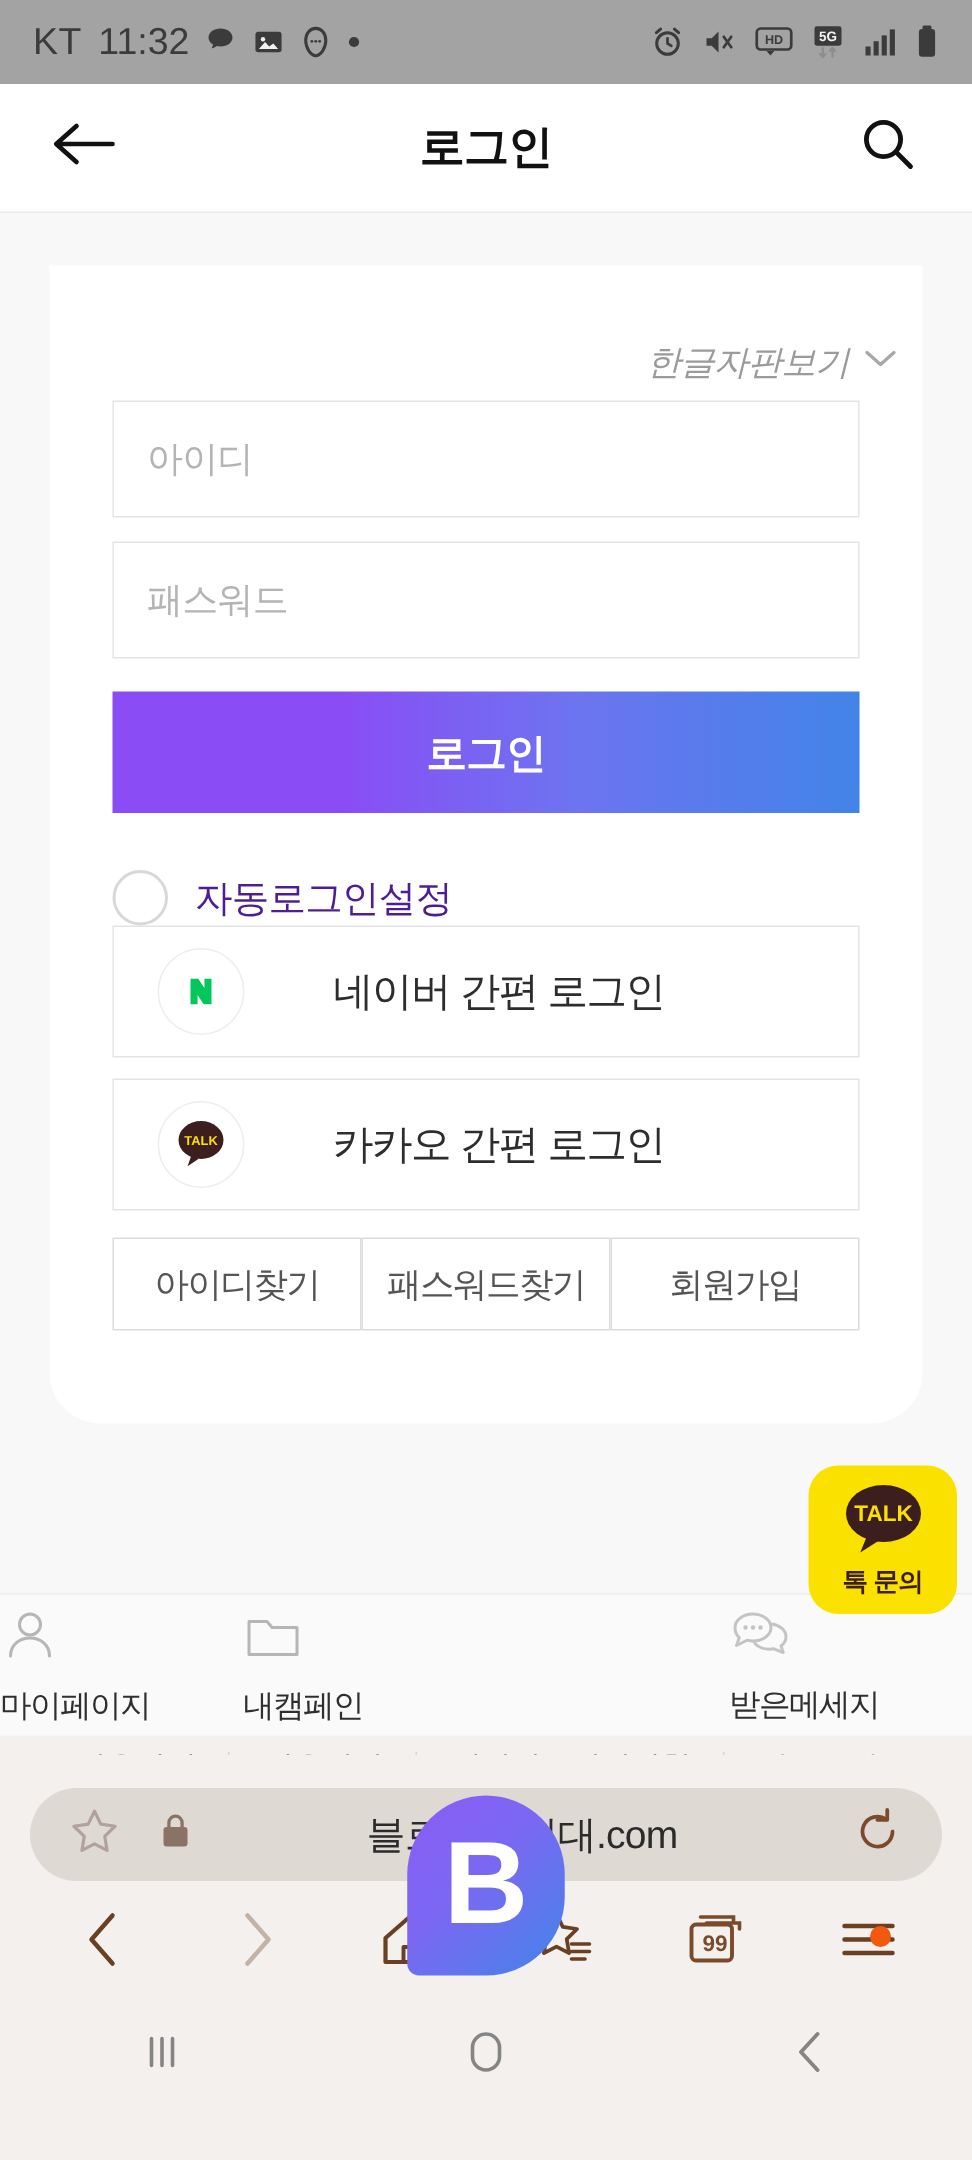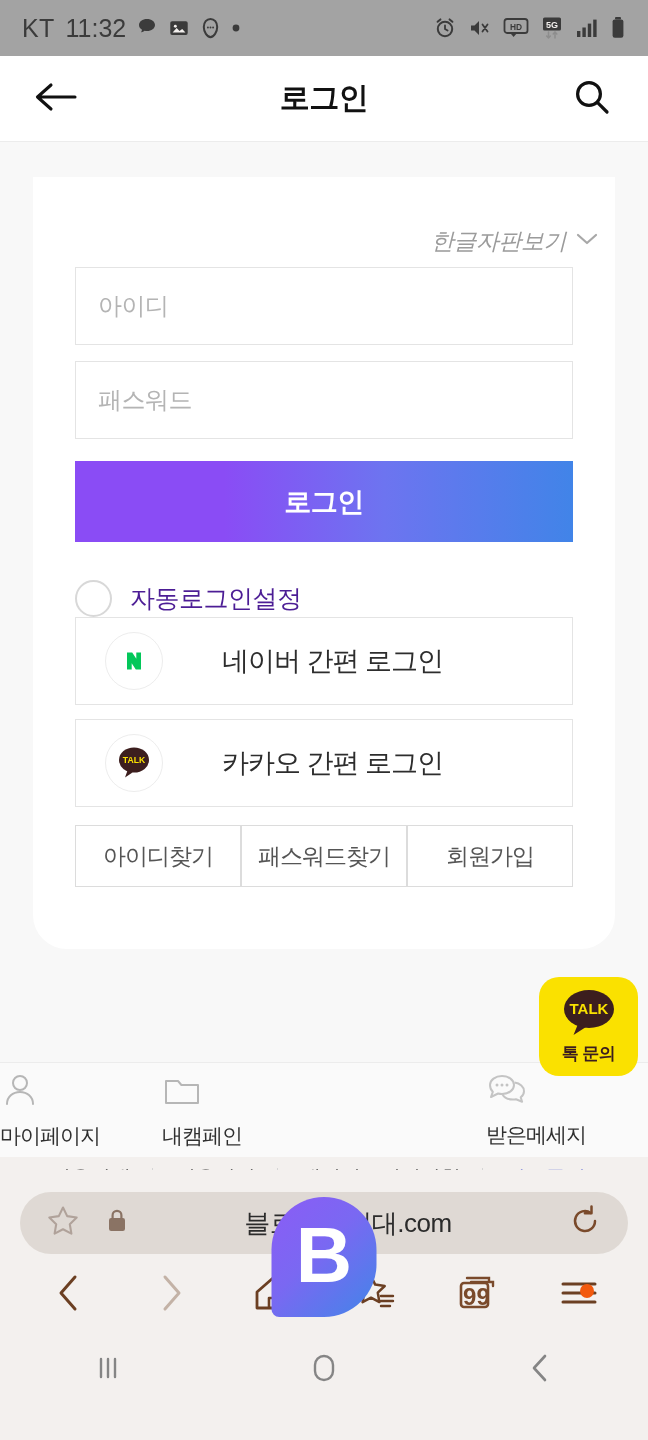--- a/index.html
+++ b/index.html
@@ -138,21 +138,21 @@
   
   .browser{ position:absolute; left:0; bottom:0; width:100%; height:270px; background:#f3f0ee; }
   .urlbar{
     margin:22px 20px 0 20px; height:62px; border-radius:31px;
     background:#dfd9d4; display:flex;align-items:center; padding:0 26px;
   }
   .urltext{ flex:1; text-align:center; font-size:26px; color:#2b2b2b; letter-spacing:-.5px;}
   .toolbar{ display:flex; align-items:center; height:82px; padding:0 18px;}
   .tbtn{ flex:1; display:flex;align-items:center;justify-content:center; cursor:pointer; position:relative;}
   .tabcount{
-    position:absolute; font-size:24px; color:#7a4a2b; font-weight:bold;
+    position:absolute; font-size:15px; color:#7a4a2b; font-weight:bold;
     left:50%; top:50%; transform:translate(-52%,-44%);text-align:center;
   }
   .reddot{ position:absolute; width:14px;height:14px;border-radius:50%;background:#f2590e; top:8px; right:36px;}
 
   .androidnav{ height:68px; display:flex; align-items:center; }
   .anav{ flex:1; display:flex;align-items:center;justify-content:center; cursor:pointer;}
 </style>
 </head>
 <body>
 

